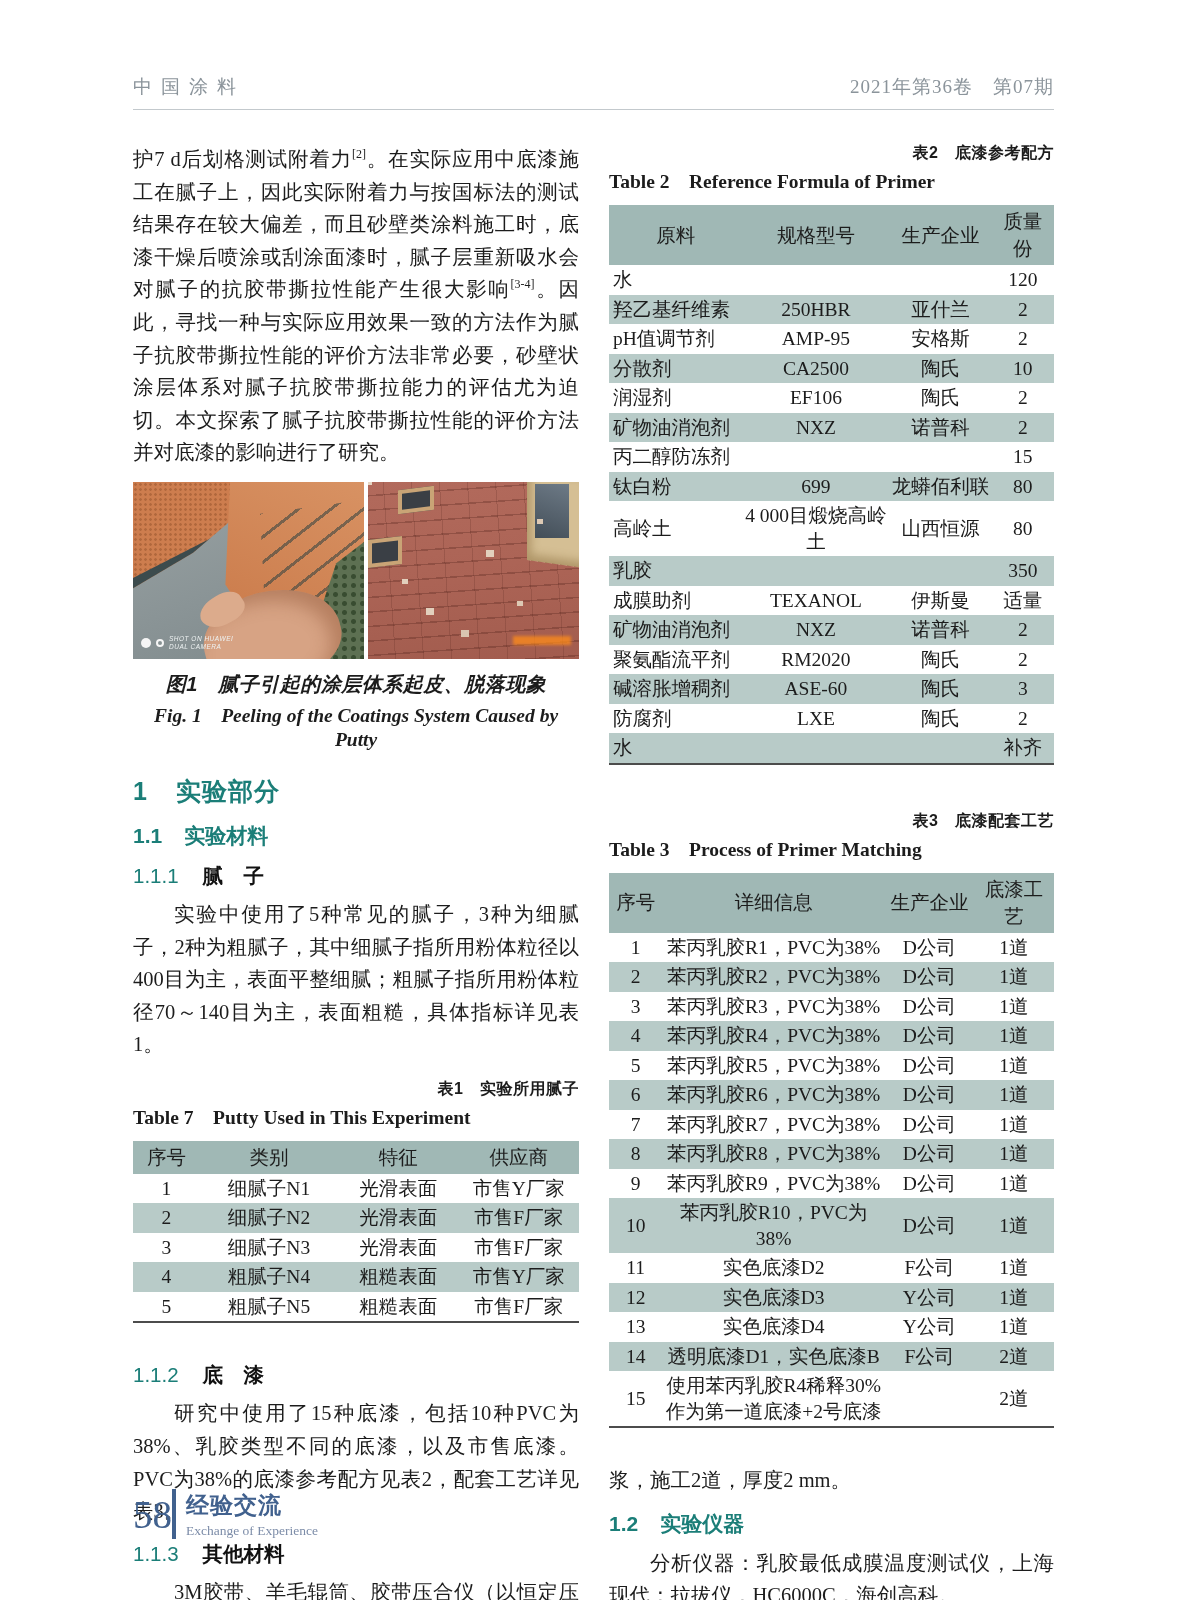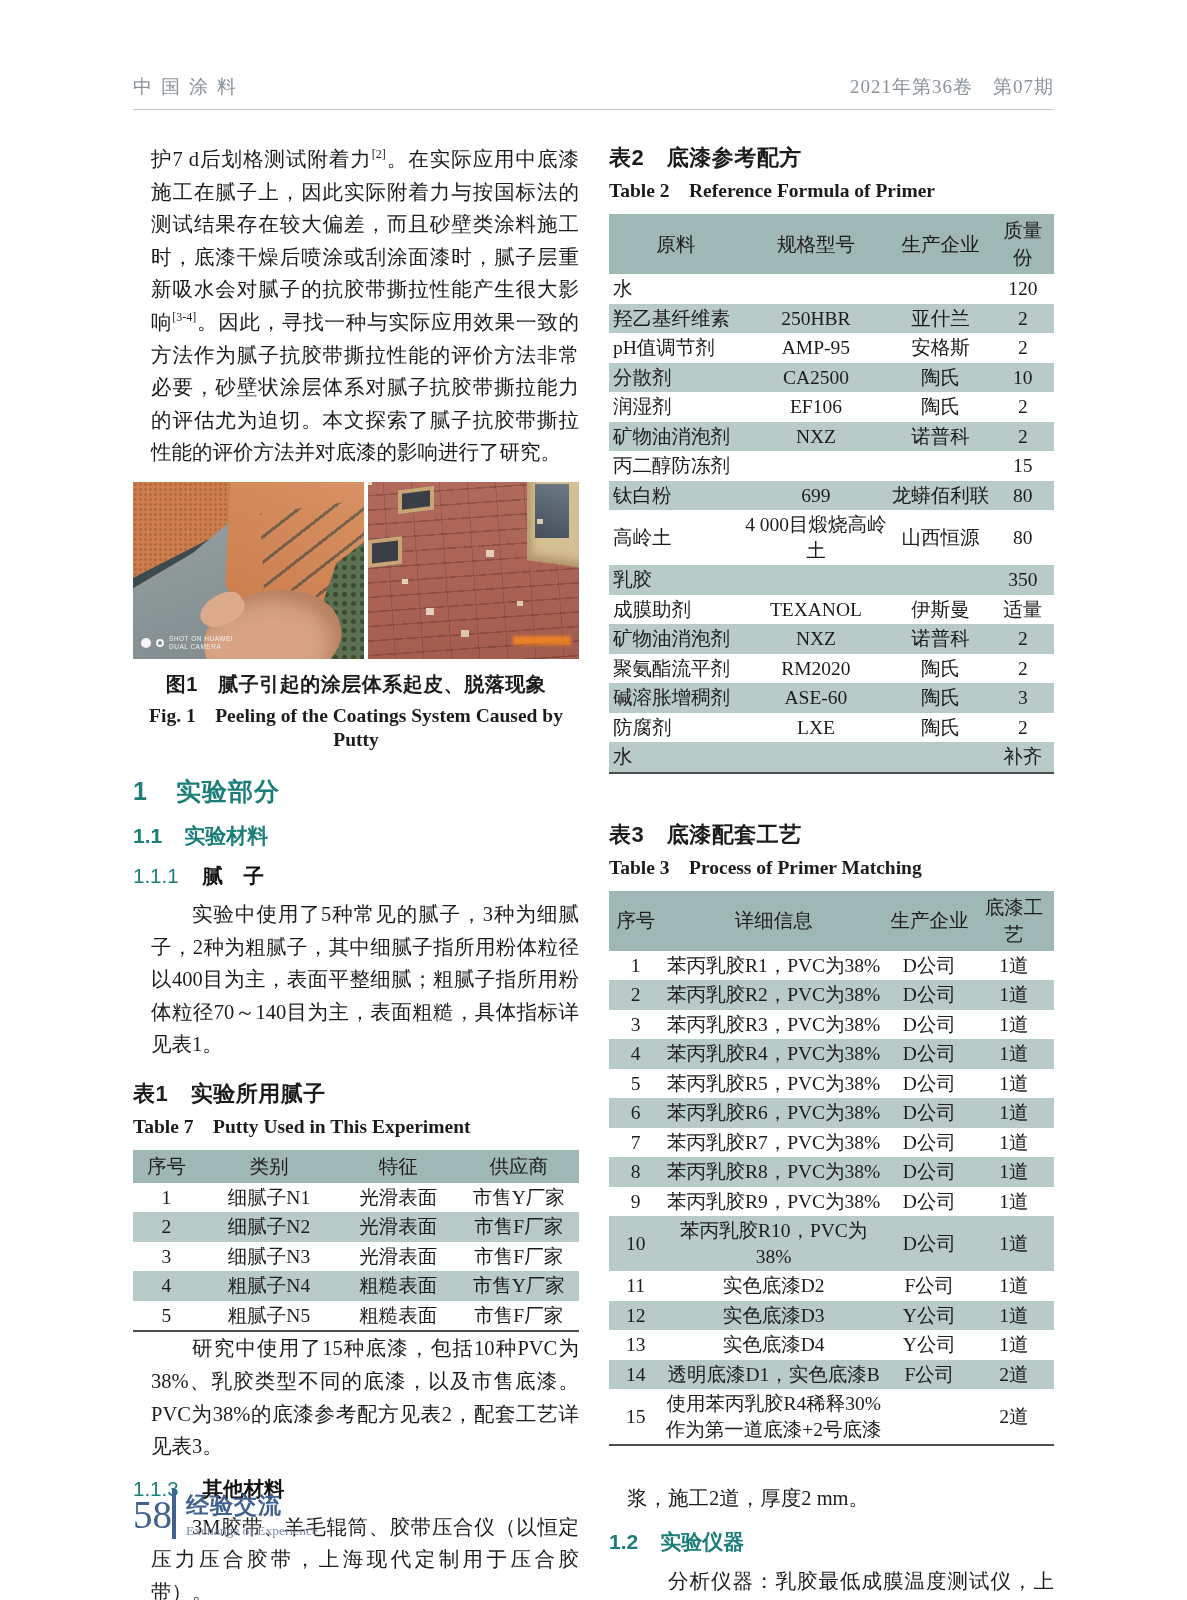--- a/index.html
+++ b/index.html
@@ -21,21 +21,21 @@
   .phead{
     display:flex;justify-content:space-between;align-items:flex-end;
     border-bottom:1.5px solid #c3c9cd;padding-bottom:9px;
   }
   .jname{font-size:19px;color:var(--hdr-gray);letter-spacing:9px;font-family:Liberation Serif, serif;}
   .jissue{font-size:19px;color:var(--hdr-gray);letter-spacing:1px;}
   
   .cols{display:flex;gap:30px;margin-top:33px;}
   .col{width:446px;}
   .body-text{
-    font-size:20.5px;line-height:32.6px;text-align:justify;text-indent:2em;margin-left:18px;
+    font-size:20.5px;line-height:32.6px;text-align:justify;text-indent:2em;
   }
   .no-indent{text-indent:0;}
   sup.supref{font-size:12px;line-height:0;}
   
   .h1{
     font-family:"Liberation Sans","DejaVu Sans",sans-serif;
     font-size:25px;font-weight:700;color:var(--accent);
     margin:24px 0 14px 0;letter-spacing:1px;
   }
   .h1 .hnum{margin-right:28px;}
@@ -45,21 +45,21 @@
     margin:13px 0 9px 0;
   }
   .h2 .hnum{margin-right:22px;}
   .h3{
     font-family:"Liberation Sans","DejaVu Sans",sans-serif;
     font-size:20.5px;font-weight:500;color:var(--accent);
     margin:12px 0 8px 0;
   }
   .h3 .btitle{color:#111;font-weight:700;margin-left:24px;}
   
-  .fig{margin-top:13px;}
+  .fig{margin-top:13px;font-style:italic;}
   .photos{display:flex;gap:4px;width:446px;}
   .photo{position:relative;height:177px;overflow:hidden;}
   .pl{width:231px;background:linear-gradient(160deg,#9aa3a4 0%,#8a9496 55%,#7d888a 100%);}
   .pl-orange{
     position:absolute;inset:0;
     clip-path:polygon(0 0,62% 0,26% 40%,0 60%);
     background:#cd7d4e;
     background-image:radial-gradient(rgba(90,40,10,.25) 1px,transparent 1.6px);
     background-size:5px 5px;
   }
@@ -127,21 +127,21 @@
   figcaption{margin-top:12px;text-align:center;}
   .cap-zh{
     font-family:"Liberation Sans","DejaVu Sans",sans-serif;
     font-size:20px;font-weight:700;letter-spacing:.5px;
   }
   .cap-en{font-size:19.5px;font-weight:700;margin-top:4px;}
   
   .tblock{margin-top:18px;}
   .tcap-zh{
     font-family:"Liberation Sans","DejaVu Sans",sans-serif;
-    font-size:22px;font-weight:700;text-align:left;letter-spacing:.5px;
+    font-size:16px;font-weight:700;text-align:right;letter-spacing:.5px;
   }
   .tcap-en{font-size:19.5px;font-weight:700;margin:4px 0 10px 0;}
   table.dtable{width:100%;border-collapse:collapse;font-size:19.5px;border-bottom:2px solid #4c4c4c;}
   table.dtable th{
     background:var(--th-bg);font-weight:400;padding:3px 2px;text-align:center;
   }
   table.dtable td{padding:2px 2px;text-align:center;white-space:pre-line;line-height:25.5px;}
   table.dtable tbody tr:nth-child(even){background:var(--alt-bg);}
   .t1 th:nth-child(1),.t1 td:nth-child(1){width:15%;}
   .t1 th:nth-child(2),.t1 td:nth-child(2){width:31%;}
@@ -270,20 +270,21 @@
               <tr>
                 <td>5</td>
                 <td>粗腻子N5</td>
                 <td>粗糙表面</td>
                 <td>市售F厂家</td>
               </tr>
             </tbody>
           </table>
       </div>
 
+      <h4 class="h3" style="margin-top:38px;"><span class="hnum">1.1.2</span><span class="btitle">底　漆</span></h4>
 
       <p class="body-text">研究中使用了15种底漆，包括10种PVC为38%、乳胶类型不同的底漆，以及市售底漆。PVC为38%的底漆参考配方见表2，配套工艺详见表3。</p>
 
       <h4 class="h3"><span class="hnum">1.1.3</span><span class="btitle">其他材料</span></h4>
 
       <p class="body-text">3M胶带、羊毛辊筒、胶带压合仪（以恒定压力压合胶带，上海现代定制用于压合胶带）。</p>
 
     </section>
 
     <section class="col">

